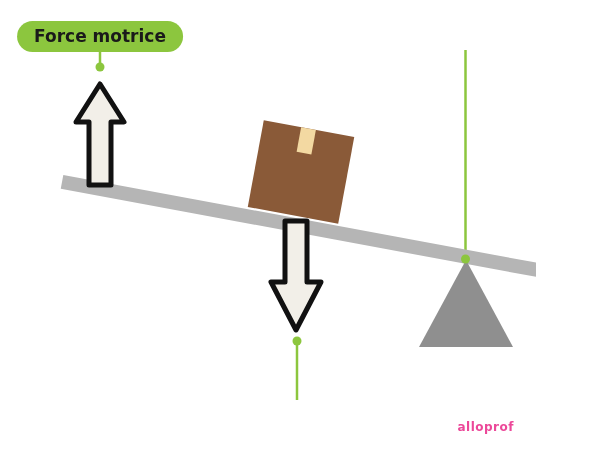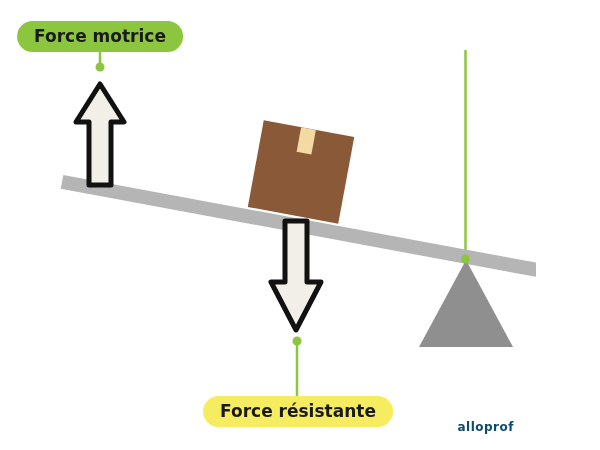--- a/index.html
+++ b/index.html
@@ -40,21 +40,21 @@
   .pill-green{background:var(--c-green,#8cc63e);}
   .pill-yellow{background:var(--c-yellow,#f5ec5f);}
 
   .watermark{
     position:absolute;
     right:22px;
     bottom:16px;
     font-size:12px;
     font-weight:700;
     letter-spacing:0.5px;
-    color:#0c4a6e;
+    color:#ec4899;
   }
 </style>
 </head>
 <body>
 
 <div class="stage">
 
   <svg width="600" height="450" viewBox="0 0 600 450">
 
     <line class="connector" x1="100" y1="50" x2="100" y2="66"></line>
@@ -77,16 +77,15 @@
     <polygon class="arrow" points="285,221 307,221 307,282 321,282 296,330 271,282 285,282"></polygon>
 
     <circle class="dot" cx="100" cy="67" r="4.5"></circle>
     <circle class="dot" cx="465.5" cy="259" r="4.5"></circle>
     <circle class="dot" cx="297" cy="341" r="4.5"></circle>
   </svg>
 
   <div class="pill pill-green" style="left:100px;top:21px">Force motrice</div>
 
 
-  <div class="pill pill-yellow" style="left:298px;top:396px">Force résistante</div>
 
   <div class="watermark">alloprof</div>
 </div>
 
 </body></html>

